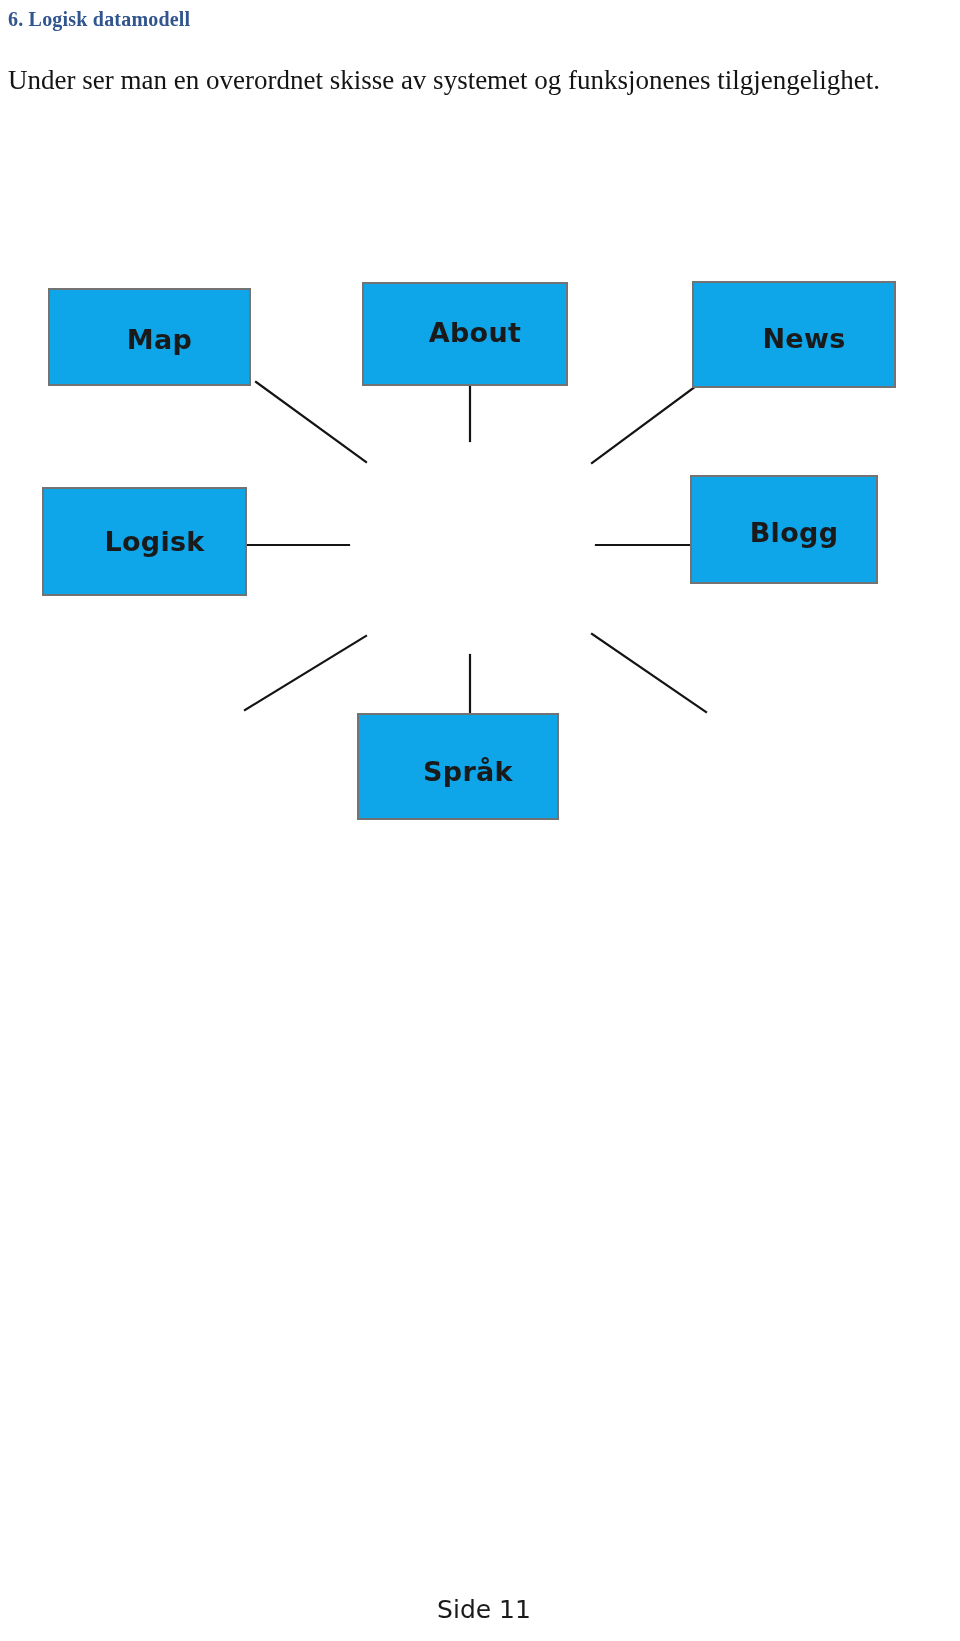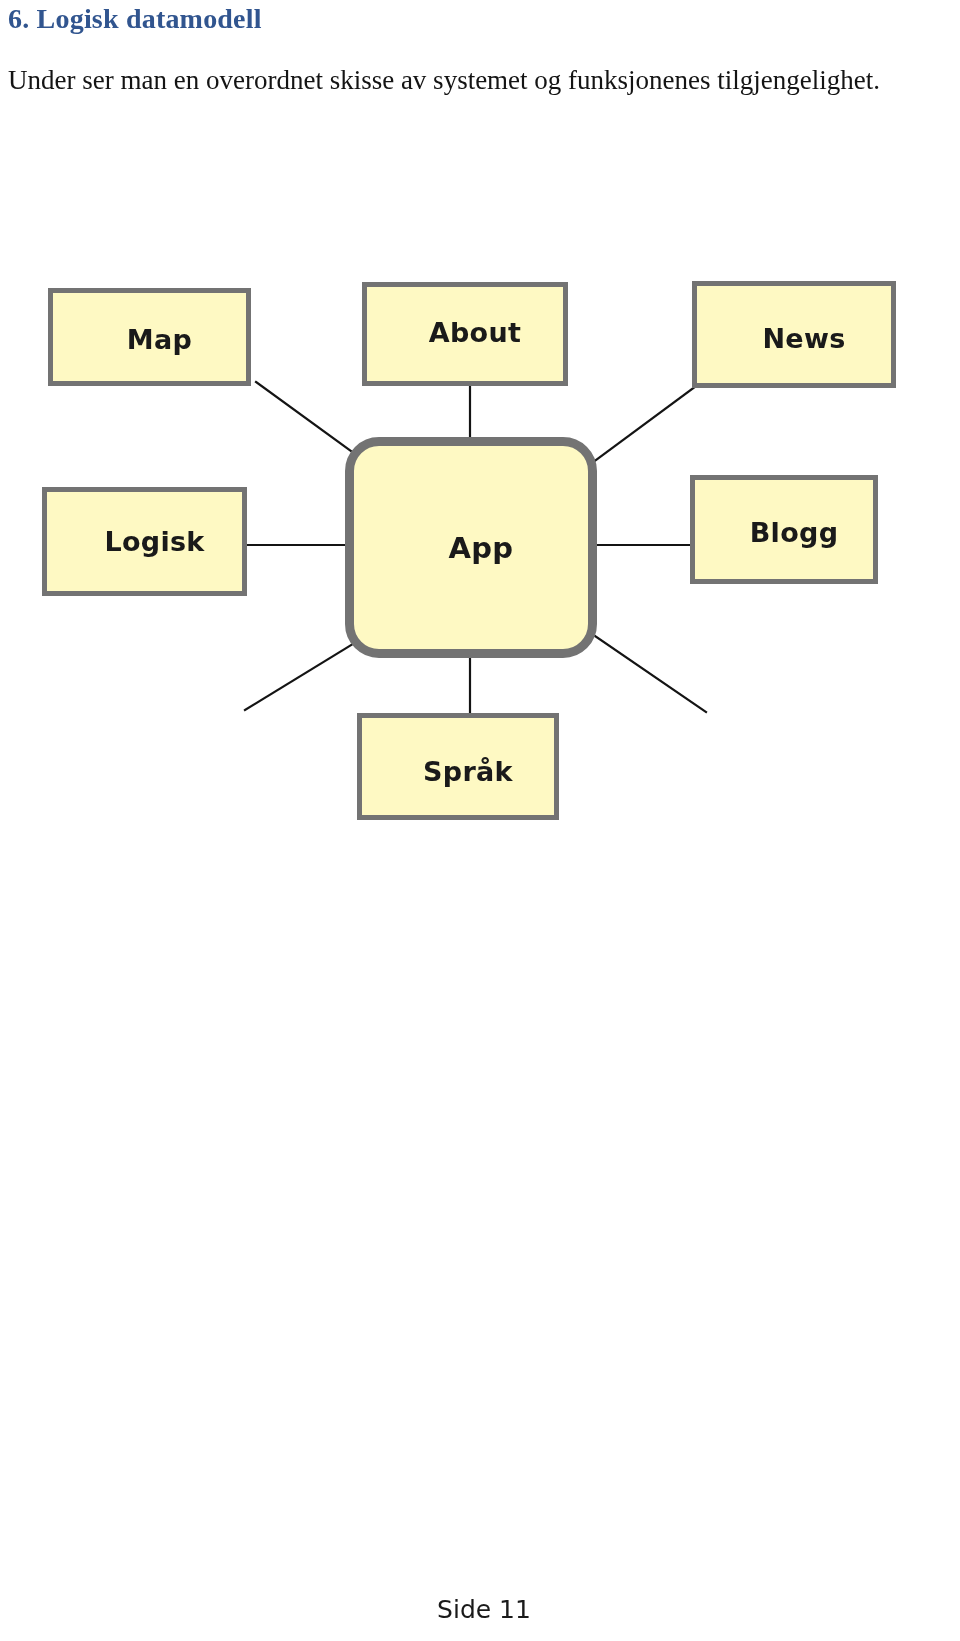--- a/index.html
+++ b/index.html
@@ -16,21 +16,21 @@
     font-family: "Liberation Serif", "DejaVu Serif", serif;
   }
 
   
   .heading {
     position: absolute;
     left: 8px;
     top: 2px;
     font-family: "Liberation Serif", "DejaVu Serif", serif;
     font-weight: bold;
-    font-size: 28px;
+    font-size: 20px;
     line-height: 34px;
     color: #31558f;
     letter-spacing: 0.2px;
     white-space: nowrap;
   }
 
   
   .body-text {
     position: absolute;
     left: 8px;
@@ -52,22 +52,22 @@
     height: 1641px;
     pointer-events: none;
   }
   .diagram svg {
     display: block;
   }
 
   .node {
     position: absolute;
     box-sizing: border-box;
-    background: #fef9c3;
-    border: 5px solid #737373;
+    background: #0ea5e9;
+    border: 2px solid #737373;
     display: flex;
     align-items: center;
     justify-content: center;
     padding-left: 20px;
   }
   .node-label {
     font-family: "DejaVu Sans", "Liberation Sans", sans-serif;
     font-weight: bold;
     font-size: 27px;
     color: #1a1a1a;
@@ -152,23 +152,20 @@
   </div>
 
   <div class="node" id="node-news">
     <span class="node-label">News</span>
   </div>
 
   <div class="node" id="node-contact">
     <span class="node-label">Logisk</span>
   </div>
 
-  <div class="node center" id="node-app">
-    <span class="node-label">App</span>
-  </div>
 
   <div class="node" id="node-blogg">
     <span class="node-label">Blogg</span>
   </div>
 
 
   <div class="node" id="node-sprak">
     <span class="node-label">Språk</span>
   </div>
 

